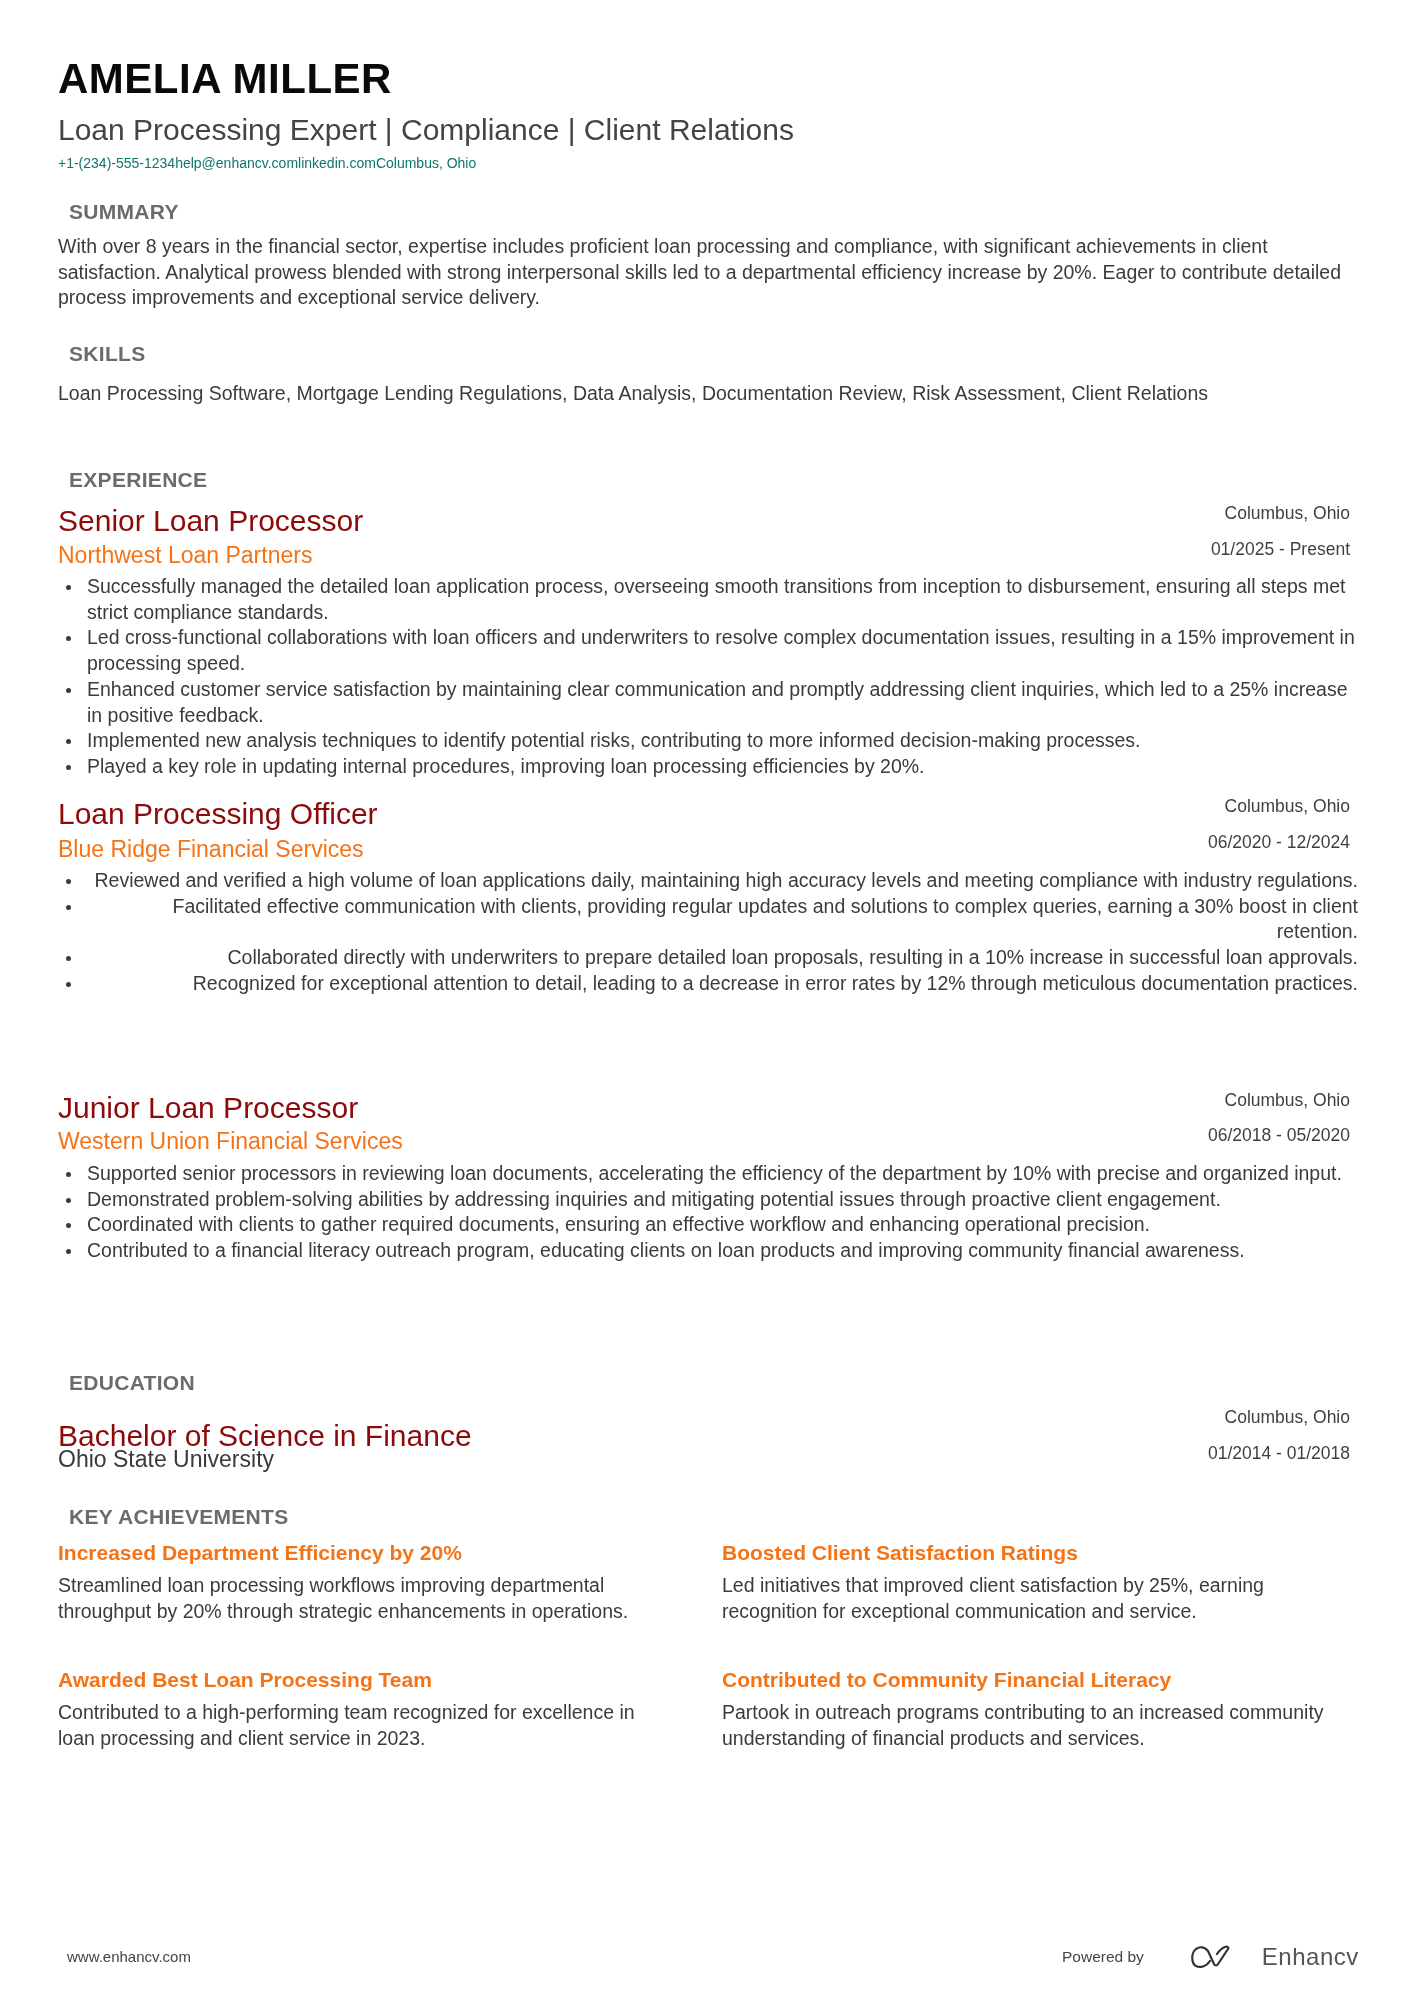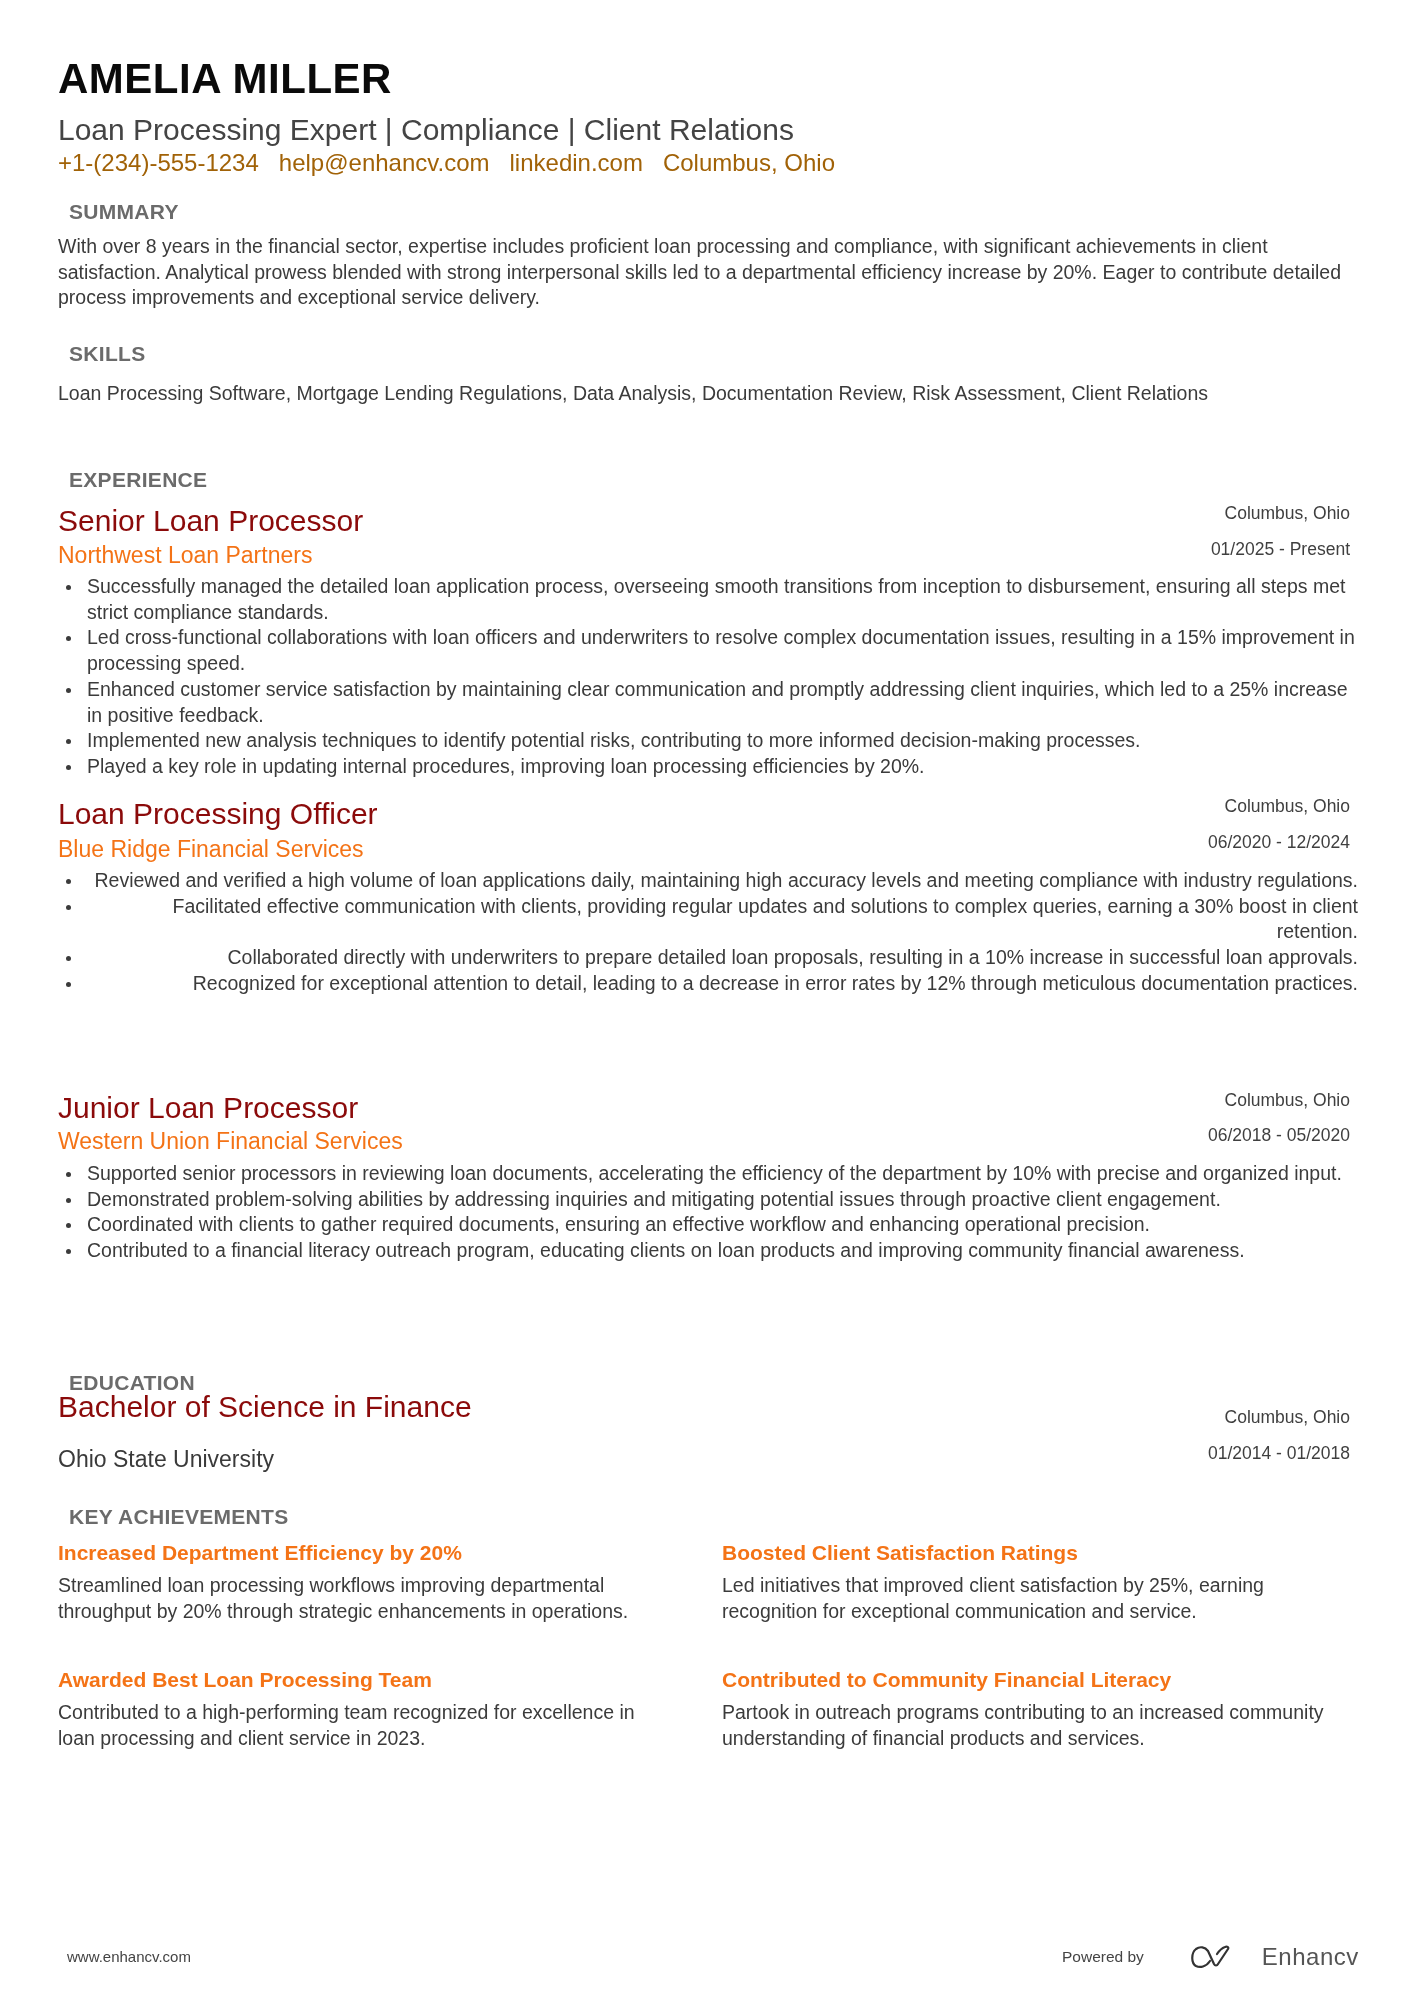--- a/index.html
+++ b/index.html
@@ -2,21 +2,21 @@
 <html><head>
 <meta charset="utf-8">
 <style>
   * { box-sizing: border-box; margin: 0; padding: 0; }
   html, body { width: 1410px; height: 1995px; background: #ffffff; overflow: hidden; }
   body { font-family: "Liberation Sans", "DejaVu Sans", sans-serif; color: #3a3a3a; position: relative; }
   .page { position: absolute; left: 0; top: 0; width: 1410px; height: 1995px; }
   .abs { position: absolute; white-space: nowrap; }
   .name { left: 58px; top: 46px; font-size: 42px; font-weight: 700; color: #0a0a0a; letter-spacing: 0.5px; line-height: 66px; }
   .subtitle { left: 58px; top: 111px; font-size: 30px; color: #444; line-height: 38px; }
-  .contacts { left: 58px; top: 151px; font-size: 24px; color: #a16207; line-height: 24px; display: flex; gap: 20px; }
+  .contacts { left: 58px; top: 151px; font-size: 14px; color: #0f766e; line-height: 24px; display: flex; }
   .contacts span { white-space: nowrap; }
   .sec-head { left: 69px; font-size: 21px; font-weight: 700; color: #6b6b6b; line-height: 26px; letter-spacing: 0.3px; }
   .para { left: 58px; width: 1292px; font-size: 19.5px; line-height: 25.7px; color: #3b3b3b; white-space: normal; }
   .job-title { left: 58px; font-size: 30px; color: #8b0a0a; line-height: 36px; }
   .company { left: 58px; font-size: 23px; color: #f47316; line-height: 28px; }
   .meta { right: 60px; font-size: 17.5px; color: #3f3f3f; line-height: 22px; text-align: right; }
   ul.bullets { position: absolute; left: 58px; width: 1300px; list-style: none; font-size: 19.5px; line-height: 25.7px; color: #3b3b3b; }
   ul.bullets li { position: relative; padding-left: 29px; }
   ul.bullets li::before { content: ""; position: absolute; left: 8px; top: 11px; width: 5px; height: 5px; border-radius: 50%; background: #3b3b3b; }
   .school { left: 58px; font-size: 23px; color: #3a3a3a; line-height: 28px; }
@@ -79,21 +79,21 @@
   <div class="abs meta" style="top:1089px;">Columbus, Ohio</div>
   <div class="abs meta" style="top:1124px;">06/2018 - 05/2020</div>
   <ul class="bullets" style="top:1161px;">
     <li>Supported senior processors in reviewing loan documents, accelerating the efficiency of the department by 10% with precise and organized input.</li>
     <li>Demonstrated problem-solving abilities by addressing inquiries and mitigating potential issues through proactive client engagement.</li>
     <li>Coordinated with clients to gather required documents, ensuring an effective workflow and enhancing operational precision.</li>
     <li>Contributed to a financial literacy outreach program, educating clients on loan products and improving community financial awareness.</li>
   </ul>
 
   <div class="abs sec-head" style="top:1370px;">EDUCATION</div>
-  <div class="abs job-title" style="top:1389px;">Bachelor of Science in Finance</div>
+  <div class="abs job-title" style="top:1418px;">Bachelor of Science in Finance</div>
   <div class="abs school" style="top:1445px;">Ohio State University</div>
   <div class="abs meta" style="top:1406px;">Columbus, Ohio</div>
   <div class="abs meta" style="top:1442px;">01/2014 - 01/2018</div>
 
   <div class="abs sec-head" style="top:1504px;">KEY ACHIEVEMENTS</div>
 
   <div class="ach" style="left:58px; top:1539px; width:600px;">
     <div class="ach-title">Increased Department Efficiency by 20%</div>
     <div class="ach-desc">Streamlined loan processing workflows improving departmental throughput by 20% through strategic enhancements in operations.</div>
   </div>

